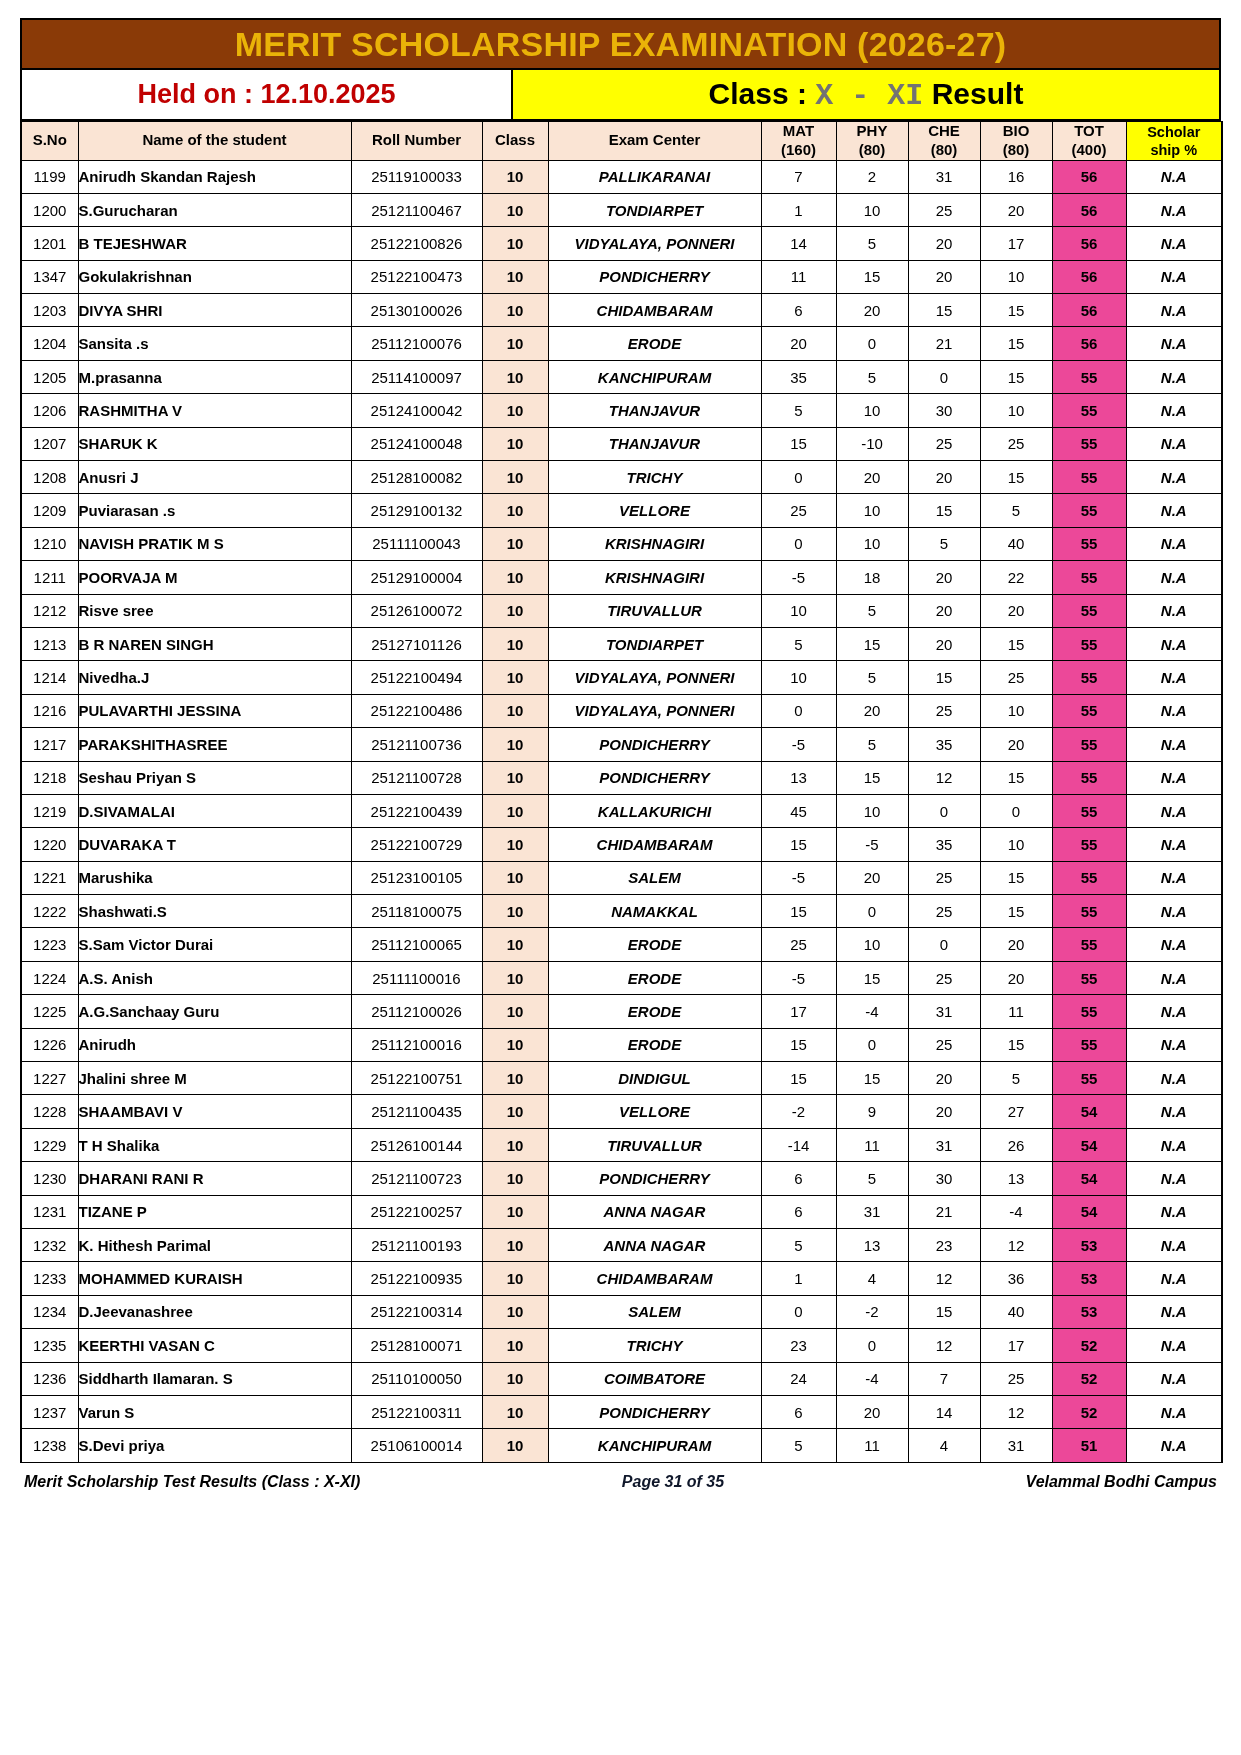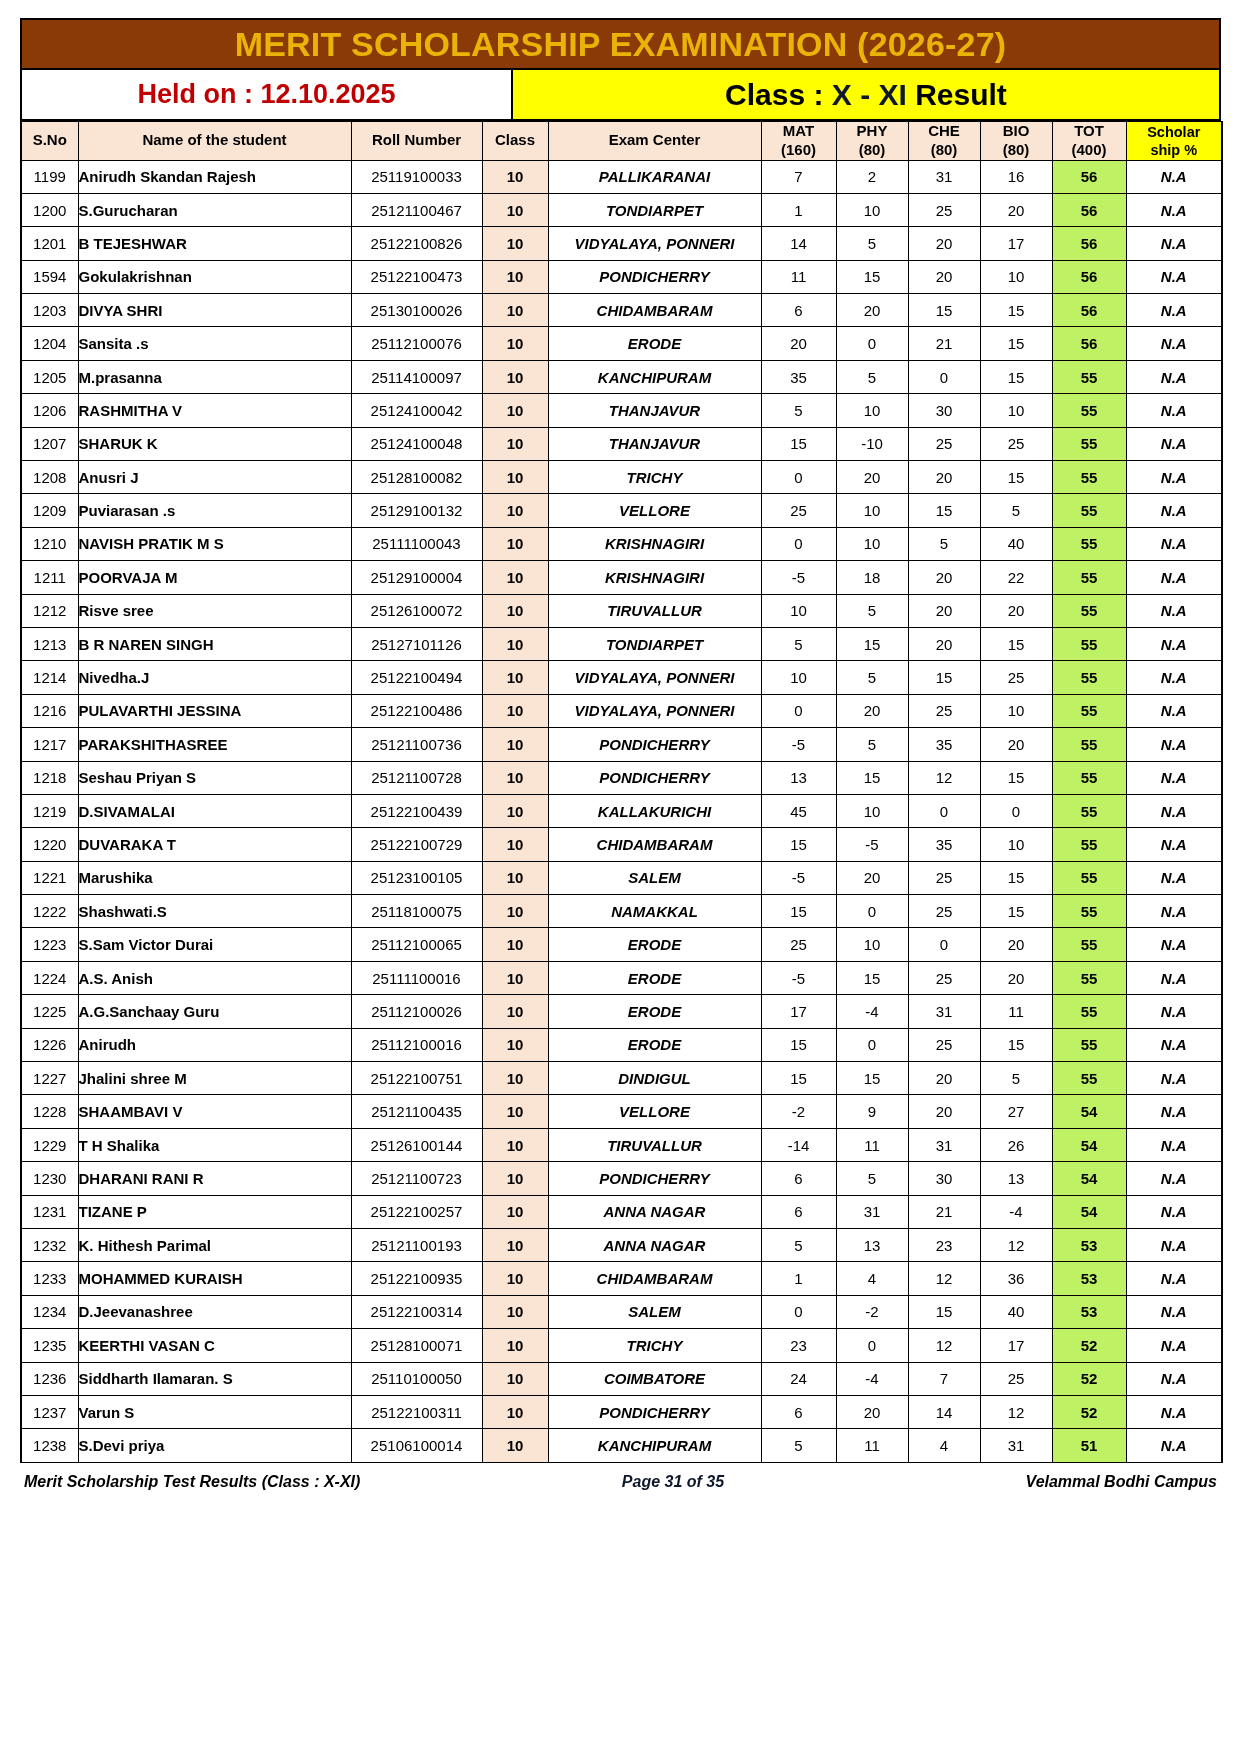--- a/index.html
+++ b/index.html
@@ -68,21 +68,21 @@
     align-items: center;
     justify-content: center;
     gap: 0;
   }
   .class-text {
     font-size: 30px;
     font-weight: bold;
     color: #000;
     white-space: nowrap;
   }
-  .class-text .redpart { color: #0f172a; }
+  .class-text .redpart { color: #737373; font-family: Liberation Mono, monospace; }
 
   
   table.results {
     border-collapse: collapse;
     table-layout: fixed;
     width: 1201px;
     border-left: 2px solid #000;
     border-right: 2px solid #000;
   }
   table.results th, table.results td {
@@ -153,21 +153,21 @@
   }
   td.mark {
     text-align: center;
     font-size: 16px;
     background: #ffffff;
   }
   td.tot {
     text-align: center;
     font-weight: bold;
     font-size: 16px;
-    background: #bef264;
+    background: #ec4899;
   }
   td.sch {
     text-align: center;
     font-style: italic;
     font-weight: bold;
     font-size: 17px;
     background: #ffffff;
     margin-left: 29px;
   }
 
@@ -271,21 +271,21 @@
           <td class="cls">10</td>
           <td class="center">VIDYALAYA, PONNERI</td>
           <td class="mark">14</td>
           <td class="mark">5</td>
           <td class="mark">20</td>
           <td class="mark">17</td>
           <td class="tot">56</td>
           <td class="sch">N.A</td>
         </tr>
         <tr>
-          <td class="sno">1594</td>
+          <td class="sno">1347</td>
           <td class="name">Gokulakrishnan</td>
           <td class="roll">25122100473</td>
           <td class="cls">10</td>
           <td class="center">PONDICHERRY</td>
           <td class="mark">11</td>
           <td class="mark">15</td>
           <td class="mark">20</td>
           <td class="mark">10</td>
           <td class="tot">56</td>
           <td class="sch">N.A</td>

